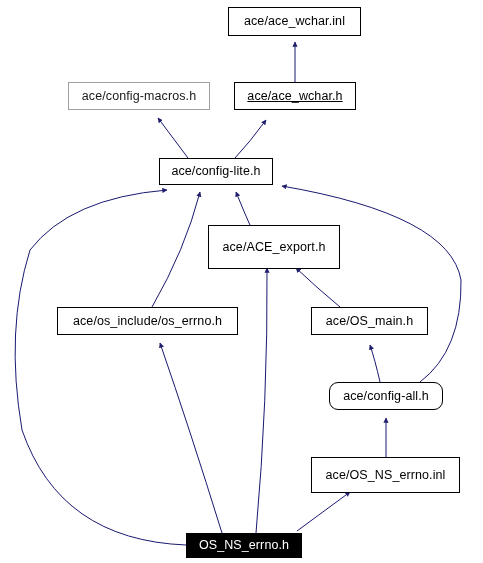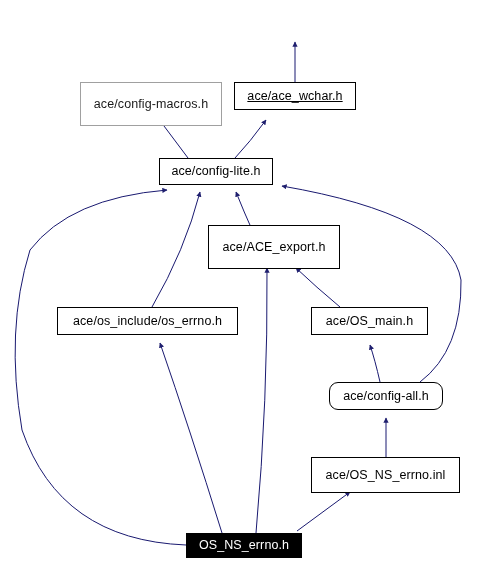--- a/index.html
+++ b/index.html
@@ -72,22 +72,25 @@
         <path d="M 256,533 Q 268,400 267,268" marker-end="url(#arrow)" stroke="#191970"></path>
         <path d="M 222,533 Q 190,430 160,343" marker-end="url(#arrow)" stroke="#191970"></path>
         <path d="M 186,545 Q 60,540 22,430 Q 5,330 30,250 Q 70,198 167,190" marker-end="url(#arrow)" stroke="#191970"></path>
         <path d="M 297,531 L 350,492" marker-end="url(#arrow)" stroke="#191970"></path>
         <path d="M 386,457 L 386,418" marker-end="url(#arrow)" stroke="#191970"></path>
         <path d="M 380,382 Q 375,360 370,345" marker-end="url(#arrow)" stroke="#191970"></path>
         <path d="M 420,382 Q 462,350 461,280 Q 450,215 282,186" marker-end="url(#arrow)" stroke="#191970"></path>
       </g>
   </svg>
 
+  <div class="node" style="left: 228px; top: 7px; width: 133px; height: 29px;">
+    <span class="node-label">ace/ace_wchar.inl</span>
+  </div>
 
-  <div class="node gray" style="left: 68px; top: 82px; width: 142px; height: 44px; margin-left: 12px;">
+  <div class="node gray" style="left: 68px; top: 82px; width: 142px; height: 28px;">
     <span class="node-label">ace/config-macros.h</span>
   </div>
 
   <div class="node" style="left: 234px; top: 82px; width: 122px; height: 28px; text-decoration: underline;">
     <span class="node-label">ace/ace_wchar.h</span>
   </div>
 
   <div class="node" style="left: 159px; top: 158px; width: 114px; height: 27px;">
     <span class="node-label">ace/config-lite.h</span>
   </div>

